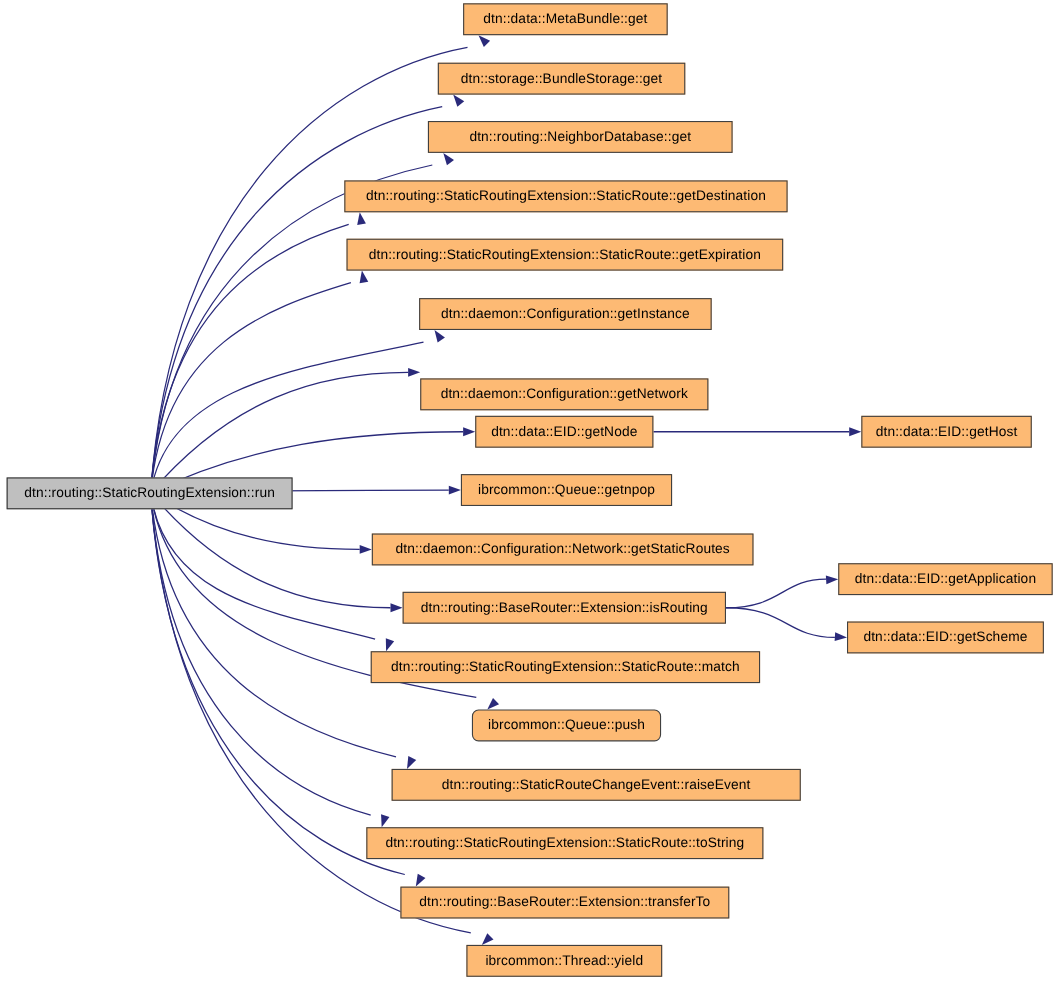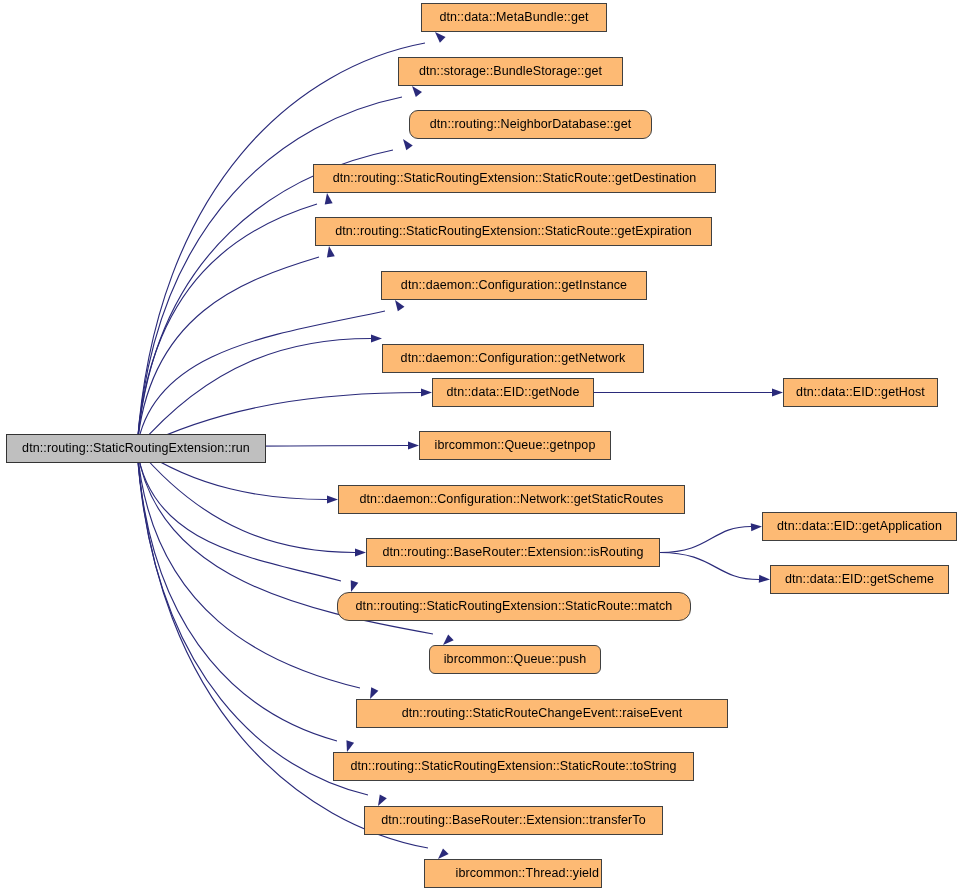--- a/index.html
+++ b/index.html
@@ -106,21 +106,21 @@
   <div id="node-layer">
       <div class="node-box root" style="left: 6px; top: 434px; width: 260px; height: 29px;">
         <span class="node-label">dtn::routing::StaticRoutingExtension::run</span>
       </div>
       <div class="node-box" style="left: 421px; top: 3px; width: 186px; height: 29px;">
         <span class="node-label">dtn::data::MetaBundle::get</span>
       </div>
       <div class="node-box" style="left: 398px; top: 57px; width: 225px; height: 29px;">
         <span class="node-label">dtn::storage::BundleStorage::get</span>
       </div>
-      <div class="node-box" style="left: 409px; top: 110px; width: 243px; height: 29px; border-radius: 9px;">
+      <div class="node-box" style="left: 389px; top: 110px; width: 277px; height: 29px;">
         <span class="node-label">dtn::routing::NeighborDatabase::get</span>
       </div>
       <div class="node-box" style="left: 313px; top: 164px; width: 403px; height: 29px;">
         <span class="node-label">dtn::routing::StaticRoutingExtension::StaticRoute::getDestination</span>
       </div>
       <div class="node-box" style="left: 315px; top: 217px; width: 397px; height: 29px;">
         <span class="node-label">dtn::routing::StaticRoutingExtension::StaticRoute::getExpiration</span>
       </div>
       <div class="node-box" style="left: 381px; top: 271px; width: 266px; height: 29px;">
         <span class="node-label">dtn::daemon::Configuration::getInstance</span>
@@ -133,36 +133,36 @@
       </div>
       <div class="node-box" style="left: 419px; top: 431px; width: 192px; height: 29px;">
         <span class="node-label">ibrcommon::Queue::getnpop</span>
       </div>
       <div class="node-box" style="left: 338px; top: 485px; width: 347px; height: 29px;">
         <span class="node-label">dtn::daemon::Configuration::Network::getStaticRoutes</span>
       </div>
       <div class="node-box" style="left: 366px; top: 538px; width: 294px; height: 29px;">
         <span class="node-label">dtn::routing::BaseRouter::Extension::isRouting</span>
       </div>
-      <div class="node-box" style="left: 337px; top: 592px; width: 354px; height: 29px; border-radius: 12px;">
+      <div class="node-box" style="left: 337px; top: 592px; width: 354px; height: 29px;">
         <span class="node-label">dtn::routing::StaticRoutingExtension::StaticRoute::match</span>
       </div>
       <div class="node-box" style="left: 429px; top: 645px; width: 172px; height: 29px; border-radius: 6px;">
         <span class="node-label">ibrcommon::Queue::push</span>
       </div>
       <div class="node-box" style="left: 356px; top: 699px; width: 372px; height: 29px;">
         <span class="node-label">dtn::routing::StaticRouteChangeEvent::raiseEvent</span>
       </div>
       <div class="node-box" style="left: 333px; top: 752px; width: 361px; height: 29px;">
         <span class="node-label">dtn::routing::StaticRoutingExtension::StaticRoute::toString</span>
       </div>
       <div class="node-box" style="left: 364px; top: 806px; width: 299px; height: 29px;">
         <span class="node-label">dtn::routing::BaseRouter::Extension::transferTo</span>
       </div>
-      <div class="node-box" style="left: 424px; top: 859px; width: 178px; height: 29px; justify-content: flex-end;">
+      <div class="node-box" style="left: 424px; top: 859px; width: 178px; height: 29px;">
         <span class="node-label">ibrcommon::Thread::yield</span>
       </div>
       <div class="node-box" style="left: 783px; top: 378px; width: 155px; height: 29px;">
         <span class="node-label">dtn::data::EID::getHost</span>
       </div>
       <div class="node-box" style="left: 762px; top: 512px; width: 195px; height: 29px;">
         <span class="node-label">dtn::data::EID::getApplication</span>
       </div>
       <div class="node-box" style="left: 770px; top: 565px; width: 179px; height: 29px;">
         <span class="node-label">dtn::data::EID::getScheme</span>

